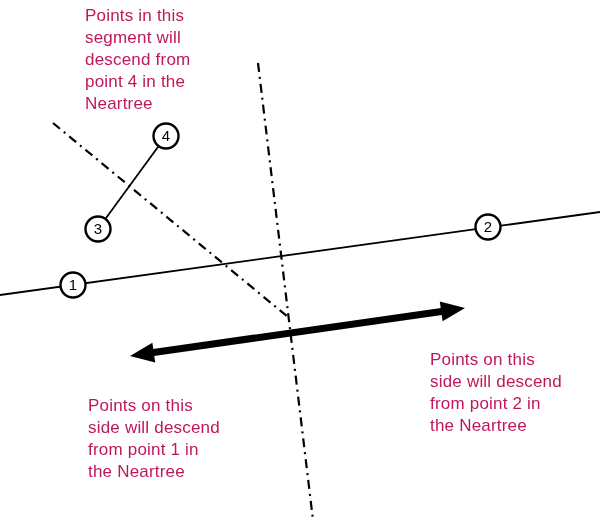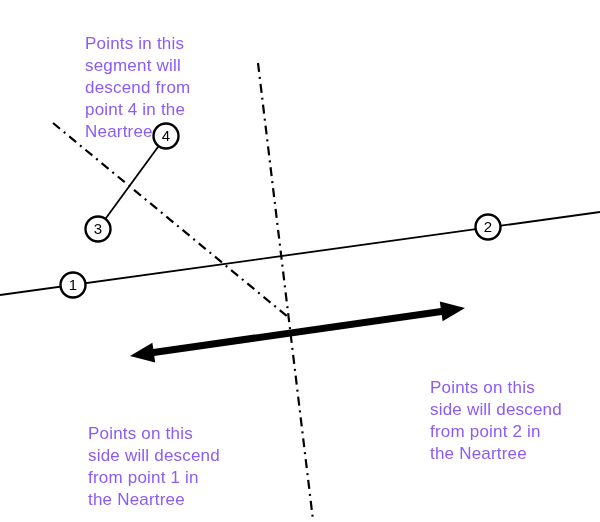--- a/index.html
+++ b/index.html
@@ -18,23 +18,22 @@
   .diagram-svg {
     position: absolute;
     left: 0;
     top: 0;
   }
   .note {
     position: absolute;
     white-space: pre-line;
     font-size: 17px;
     line-height: 22px;
-    color: #8b5cf6;
+    color: #be185d;
     letter-spacing: 0.2px;
-    margin-top: 28px;
   }
   .note-segment { left: 85px;  top: 5px;   width: 160px; }
   .note-left    { left: 88px;  top: 395px; width: 170px; }
   .note-right   { left: 430px; top: 349px; width: 165px; }
   .point-label {
     font-family: "Liberation Sans", sans-serif;
     font-size: 15px;
     fill: #000000;
   }
 </style>

